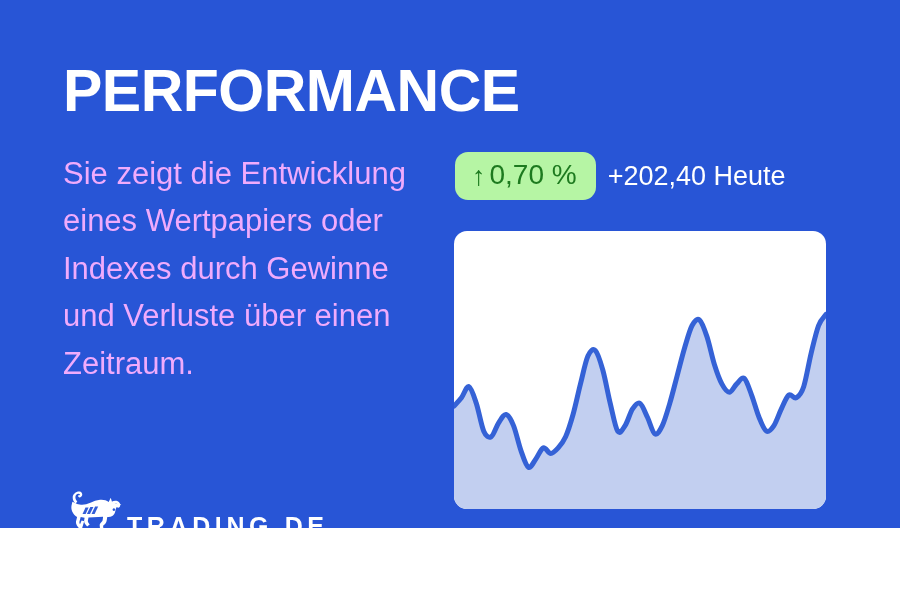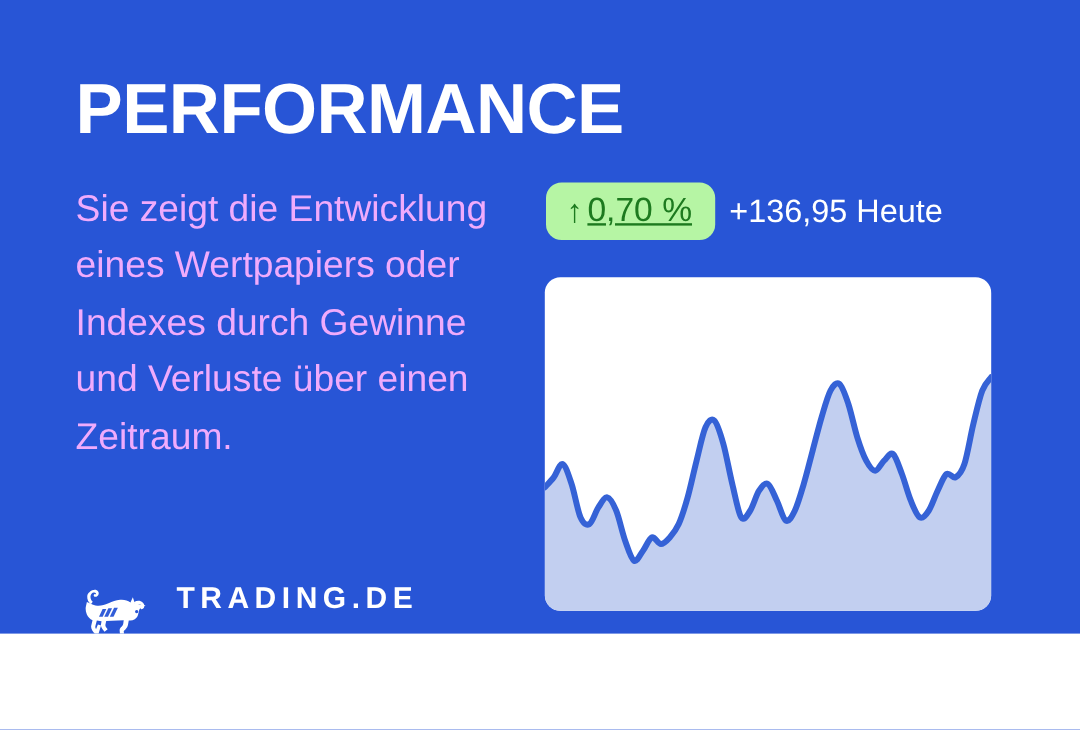--- a/index.html
+++ b/index.html
@@ -37,22 +37,22 @@
     line-height:1.53;
     color:#f0abfc;
     width:380px;
   }
 
   
   #logo {
     position:absolute;
     left:63px; top:487px;
     display:flex;
-    align-items:flex-start;
-    gap:20px;
+    align-items:flex-end;
+    gap:0;
   }
   #logo-mark { display:block; }
   #logo-text {
     font-size:25px;
     font-weight:700;
     letter-spacing:4.6px;
     color:#ffffff;
     line-height:1;
   }
 
@@ -80,21 +80,20 @@
     line-height:1;
     position:relative;
     top:1px;
   }
   #badge-value {
     font-size:28px;
     font-weight:500;
     color:#1d7a1f;
     line-height:1;
     white-space:nowrap;
-    text-decoration:underline;
   }
   #today-change {
     font-size:27px;
     font-weight:500;
     color:#ffffff;
     line-height:1;
     white-space:nowrap;
   }
 
   
@@ -142,21 +141,21 @@
       </svg>
     </span>
     <span id="logo-text">TRADING.DE</span>
   </div>
 
   <div id="stats-row">
     <div id="change-badge">
       <span id="badge-arrow">↑</span>
       <span id="badge-value">0,70 %</span>
     </div>
-    <span id="today-change">+136,95 Heute</span>
+    <span id="today-change">+202,40 Heute</span>
   </div>
 
   <div id="chart-card">
     <svg id="chart-svg" viewBox="0 0 372 278" preserveAspectRatio="none">
       <path id="chart-area" fill="#c2cff0" stroke="none" d="M0.00,175.14C1.24,173.75 4.96,170.04 7.44,166.80C9.92,163.56 12.40,154.75 14.88,155.68C17.36,156.61 19.84,164.95 22.32,172.36C24.80,179.77 27.28,194.60 29.76,200.16C32.24,205.72 34.72,207.11 37.20,205.72C39.68,204.33 42.16,195.53 44.64,191.82C47.12,188.11 49.60,183.02 52.08,183.48C54.56,183.94 57.04,188.58 59.52,194.60C62.00,200.62 64.48,212.67 66.96,219.62C69.44,226.57 71.92,234.91 74.40,236.30C76.88,237.69 79.36,231.20 81.84,227.96C84.32,224.72 86.80,217.77 89.28,216.84C91.76,215.91 94.24,222.40 96.72,222.40C99.20,222.40 101.68,219.62 104.16,216.84C106.64,214.06 109.12,211.28 111.60,205.72C114.08,200.16 116.56,192.28 119.04,183.48C121.52,174.68 124.00,162.63 126.48,152.90C128.96,143.17 131.44,130.66 133.92,125.10C136.40,119.54 138.88,117.22 141.36,119.54C143.84,121.86 146.32,130.20 148.80,139.00C151.28,147.80 153.76,162.17 156.24,172.36C158.72,182.55 161.20,196.45 163.68,200.16C166.16,203.87 168.64,198.31 171.12,194.60C173.60,190.89 176.08,181.63 178.56,177.92C181.04,174.21 183.52,170.97 186.00,172.36C188.48,173.75 190.96,181.16 193.44,186.26C195.92,191.36 198.40,201.55 200.88,202.94C203.36,204.33 205.84,199.70 208.32,194.60C210.80,189.50 213.28,180.70 215.76,172.36C218.24,164.02 220.72,153.83 223.20,144.56C225.68,135.29 228.16,125.10 230.64,116.76C233.12,108.42 235.60,99.15 238.08,94.52C240.56,89.89 243.04,87.11 245.52,88.96C248.00,90.81 250.48,98.23 252.96,105.64C255.44,113.05 257.92,125.56 260.40,133.44C262.88,141.32 265.36,148.27 267.84,152.90C270.32,157.53 272.80,161.24 275.28,161.24C277.76,161.24 280.24,155.22 282.72,152.90C285.20,150.58 287.68,145.49 290.16,147.34C292.64,149.19 295.12,157.53 297.60,164.02C300.08,170.51 302.56,180.24 305.04,186.26C307.52,192.28 310.00,198.77 312.48,200.16C314.96,201.55 317.44,198.31 319.92,194.60C322.40,190.89 324.88,183.02 327.36,177.92C329.84,172.82 332.32,165.87 334.80,164.02C337.28,162.17 339.76,168.19 342.24,166.80C344.72,165.41 347.20,163.09 349.68,155.68C352.16,148.27 354.64,132.51 357.12,122.32C359.60,112.13 362.08,101.01 364.56,94.52C367.04,88.03 370.76,85.25 372.00,83.40L372,284L0,284Z"></path>
       <path id="chart-line" fill="none" stroke="#3562d6" stroke-width="5" stroke-linejoin="round" stroke-linecap="round" d="M0.00,175.14C1.24,173.75 4.96,170.04 7.44,166.80C9.92,163.56 12.40,154.75 14.88,155.68C17.36,156.61 19.84,164.95 22.32,172.36C24.80,179.77 27.28,194.60 29.76,200.16C32.24,205.72 34.72,207.11 37.20,205.72C39.68,204.33 42.16,195.53 44.64,191.82C47.12,188.11 49.60,183.02 52.08,183.48C54.56,183.94 57.04,188.58 59.52,194.60C62.00,200.62 64.48,212.67 66.96,219.62C69.44,226.57 71.92,234.91 74.40,236.30C76.88,237.69 79.36,231.20 81.84,227.96C84.32,224.72 86.80,217.77 89.28,216.84C91.76,215.91 94.24,222.40 96.72,222.40C99.20,222.40 101.68,219.62 104.16,216.84C106.64,214.06 109.12,211.28 111.60,205.72C114.08,200.16 116.56,192.28 119.04,183.48C121.52,174.68 124.00,162.63 126.48,152.90C128.96,143.17 131.44,130.66 133.92,125.10C136.40,119.54 138.88,117.22 141.36,119.54C143.84,121.86 146.32,130.20 148.80,139.00C151.28,147.80 153.76,162.17 156.24,172.36C158.72,182.55 161.20,196.45 163.68,200.16C166.16,203.87 168.64,198.31 171.12,194.60C173.60,190.89 176.08,181.63 178.56,177.92C181.04,174.21 183.52,170.97 186.00,172.36C188.48,173.75 190.96,181.16 193.44,186.26C195.92,191.36 198.40,201.55 200.88,202.94C203.36,204.33 205.84,199.70 208.32,194.60C210.80,189.50 213.28,180.70 215.76,172.36C218.24,164.02 220.72,153.83 223.20,144.56C225.68,135.29 228.16,125.10 230.64,116.76C233.12,108.42 235.60,99.15 238.08,94.52C240.56,89.89 243.04,87.11 245.52,88.96C248.00,90.81 250.48,98.23 252.96,105.64C255.44,113.05 257.92,125.56 260.40,133.44C262.88,141.32 265.36,148.27 267.84,152.90C270.32,157.53 272.80,161.24 275.28,161.24C277.76,161.24 280.24,155.22 282.72,152.90C285.20,150.58 287.68,145.49 290.16,147.34C292.64,149.19 295.12,157.53 297.60,164.02C300.08,170.51 302.56,180.24 305.04,186.26C307.52,192.28 310.00,198.77 312.48,200.16C314.96,201.55 317.44,198.31 319.92,194.60C322.40,190.89 324.88,183.02 327.36,177.92C329.84,172.82 332.32,165.87 334.80,164.02C337.28,162.17 339.76,168.19 342.24,166.80C344.72,165.41 347.20,163.09 349.68,155.68C352.16,148.27 354.64,132.51 357.12,122.32C359.60,112.13 362.08,101.01 364.56,94.52C367.04,88.03 370.76,85.25 372.00,83.40"></path>
     </svg>
   </div>
 
 </div>

